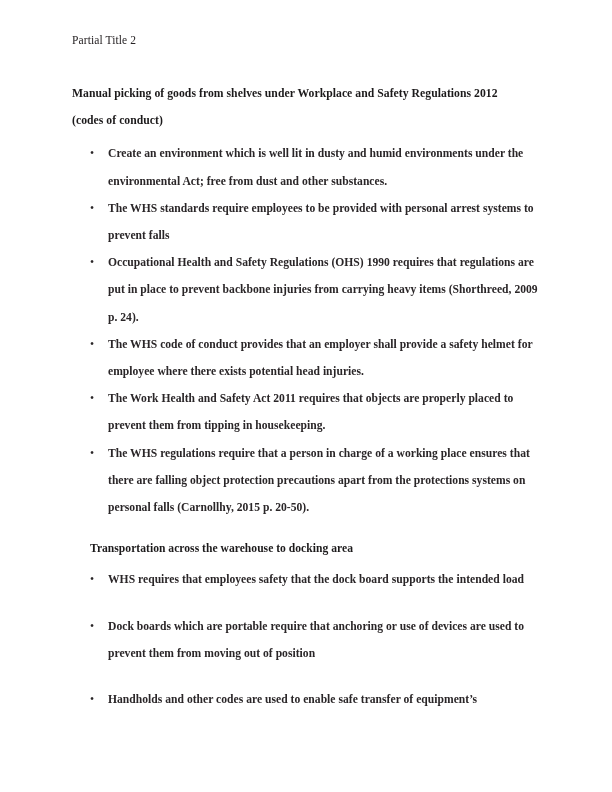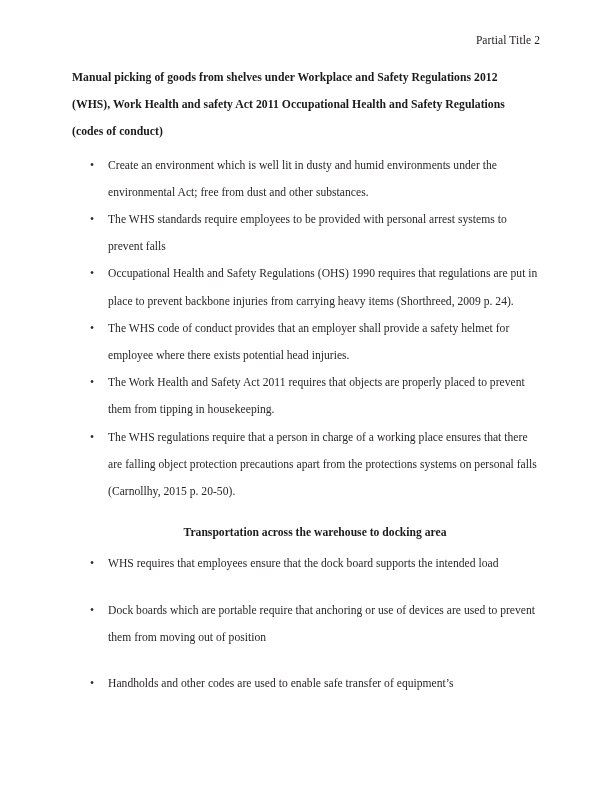--- a/index.html
+++ b/index.html
@@ -18,31 +18,31 @@
     color: #231f20;
     -webkit-font-smoothing: antialiased;
   }
 
   
   .running-header {
     position: absolute;
     top: 33px;
     left: 72px;
     right: 72px;
-    text-align: right;
+    text-align: left;
     font-size: 11.5px;
     line-height: 14px;
     color: #262224;
     letter-spacing: 0.1px;
   }
 
   
   .doc-body {
     position: absolute;
-    top: 64px;
+    top: 80px;
     left: 72px;
     width: 468px;
   }
 
   
   .doc-title {
     font-size: 11.7px;
     font-weight: bold;
     line-height: 27.2px;
     letter-spacing: 0.04px;
@@ -87,45 +87,44 @@
     position: absolute;
     left: 18px;
     top: 0;
     width: 10px;
     font-size: 11.6px;
     line-height: 27.2px;
     color: #2a2628;
   }
   .bullet-text {
     display: block;
+    font-weight: bold;
   }
 
   
   .section-heading {
     margin: 14px 0 0 18px;
     font-size: 11.6px;
     font-weight: bold;
     line-height: 27.2px;
     color: #1c1a1b;
     letter-spacing: 0.02px;
-    text-align: center;
   }
 </style>
 </head>
 <body>
 
 <div class="page">
 
   <div class="running-header">Partial Title 2</div>
 
   <div class="doc-body">
 
     <h1 class="doc-title">
       <span class="tline">Manual picking of goods from shelves under Workplace and Safety Regulations 2012</span>
-      <span class="tline">(WHS), Work Health and safety Act 2011 Occupational Health and Safety Regulations</span>
       <span class="tline">(codes of conduct)</span>
     </h1>
 
     <ul class="bullet-list tight">
       <li class="bullet-item">
         <span class="bullet-marker">•</span>
         <span class="bullet-text">Create an environment which is well lit in dusty and humid environments under the environmental Act; free from dust and other substances.</span>
       </li>
       <li class="bullet-item">
         <span class="bullet-marker">•</span>
@@ -147,21 +146,21 @@
         <span class="bullet-marker">•</span>
         <span class="bullet-text">The WHS regulations require that a person in charge of a working place ensures that there are falling object protection precautions apart from the protections systems on personal falls (Carnollhy, 2015 p. 20-50).</span>
       </li>
     </ul>
 
     <h2 class="section-heading">Transportation across the warehouse to docking area</h2>
 
     <ul class="bullet-list loose">
       <li class="bullet-item">
         <span class="bullet-marker">•</span>
-        <span class="bullet-text">WHS requires that employees ensure that the dock board supports the intended load</span>
+        <span class="bullet-text">WHS requires that employees safety that the dock board supports the intended load</span>
       </li>
       <li class="bullet-item">
         <span class="bullet-marker">•</span>
         <span class="bullet-text">Dock boards which are portable require that anchoring or use of devices are used to prevent them from moving out of position</span>
       </li>
       <li class="bullet-item">
         <span class="bullet-marker">•</span>
         <span class="bullet-text">Handholds and other codes are used to enable safe transfer of equipment’s</span>
       </li>
     </ul>

